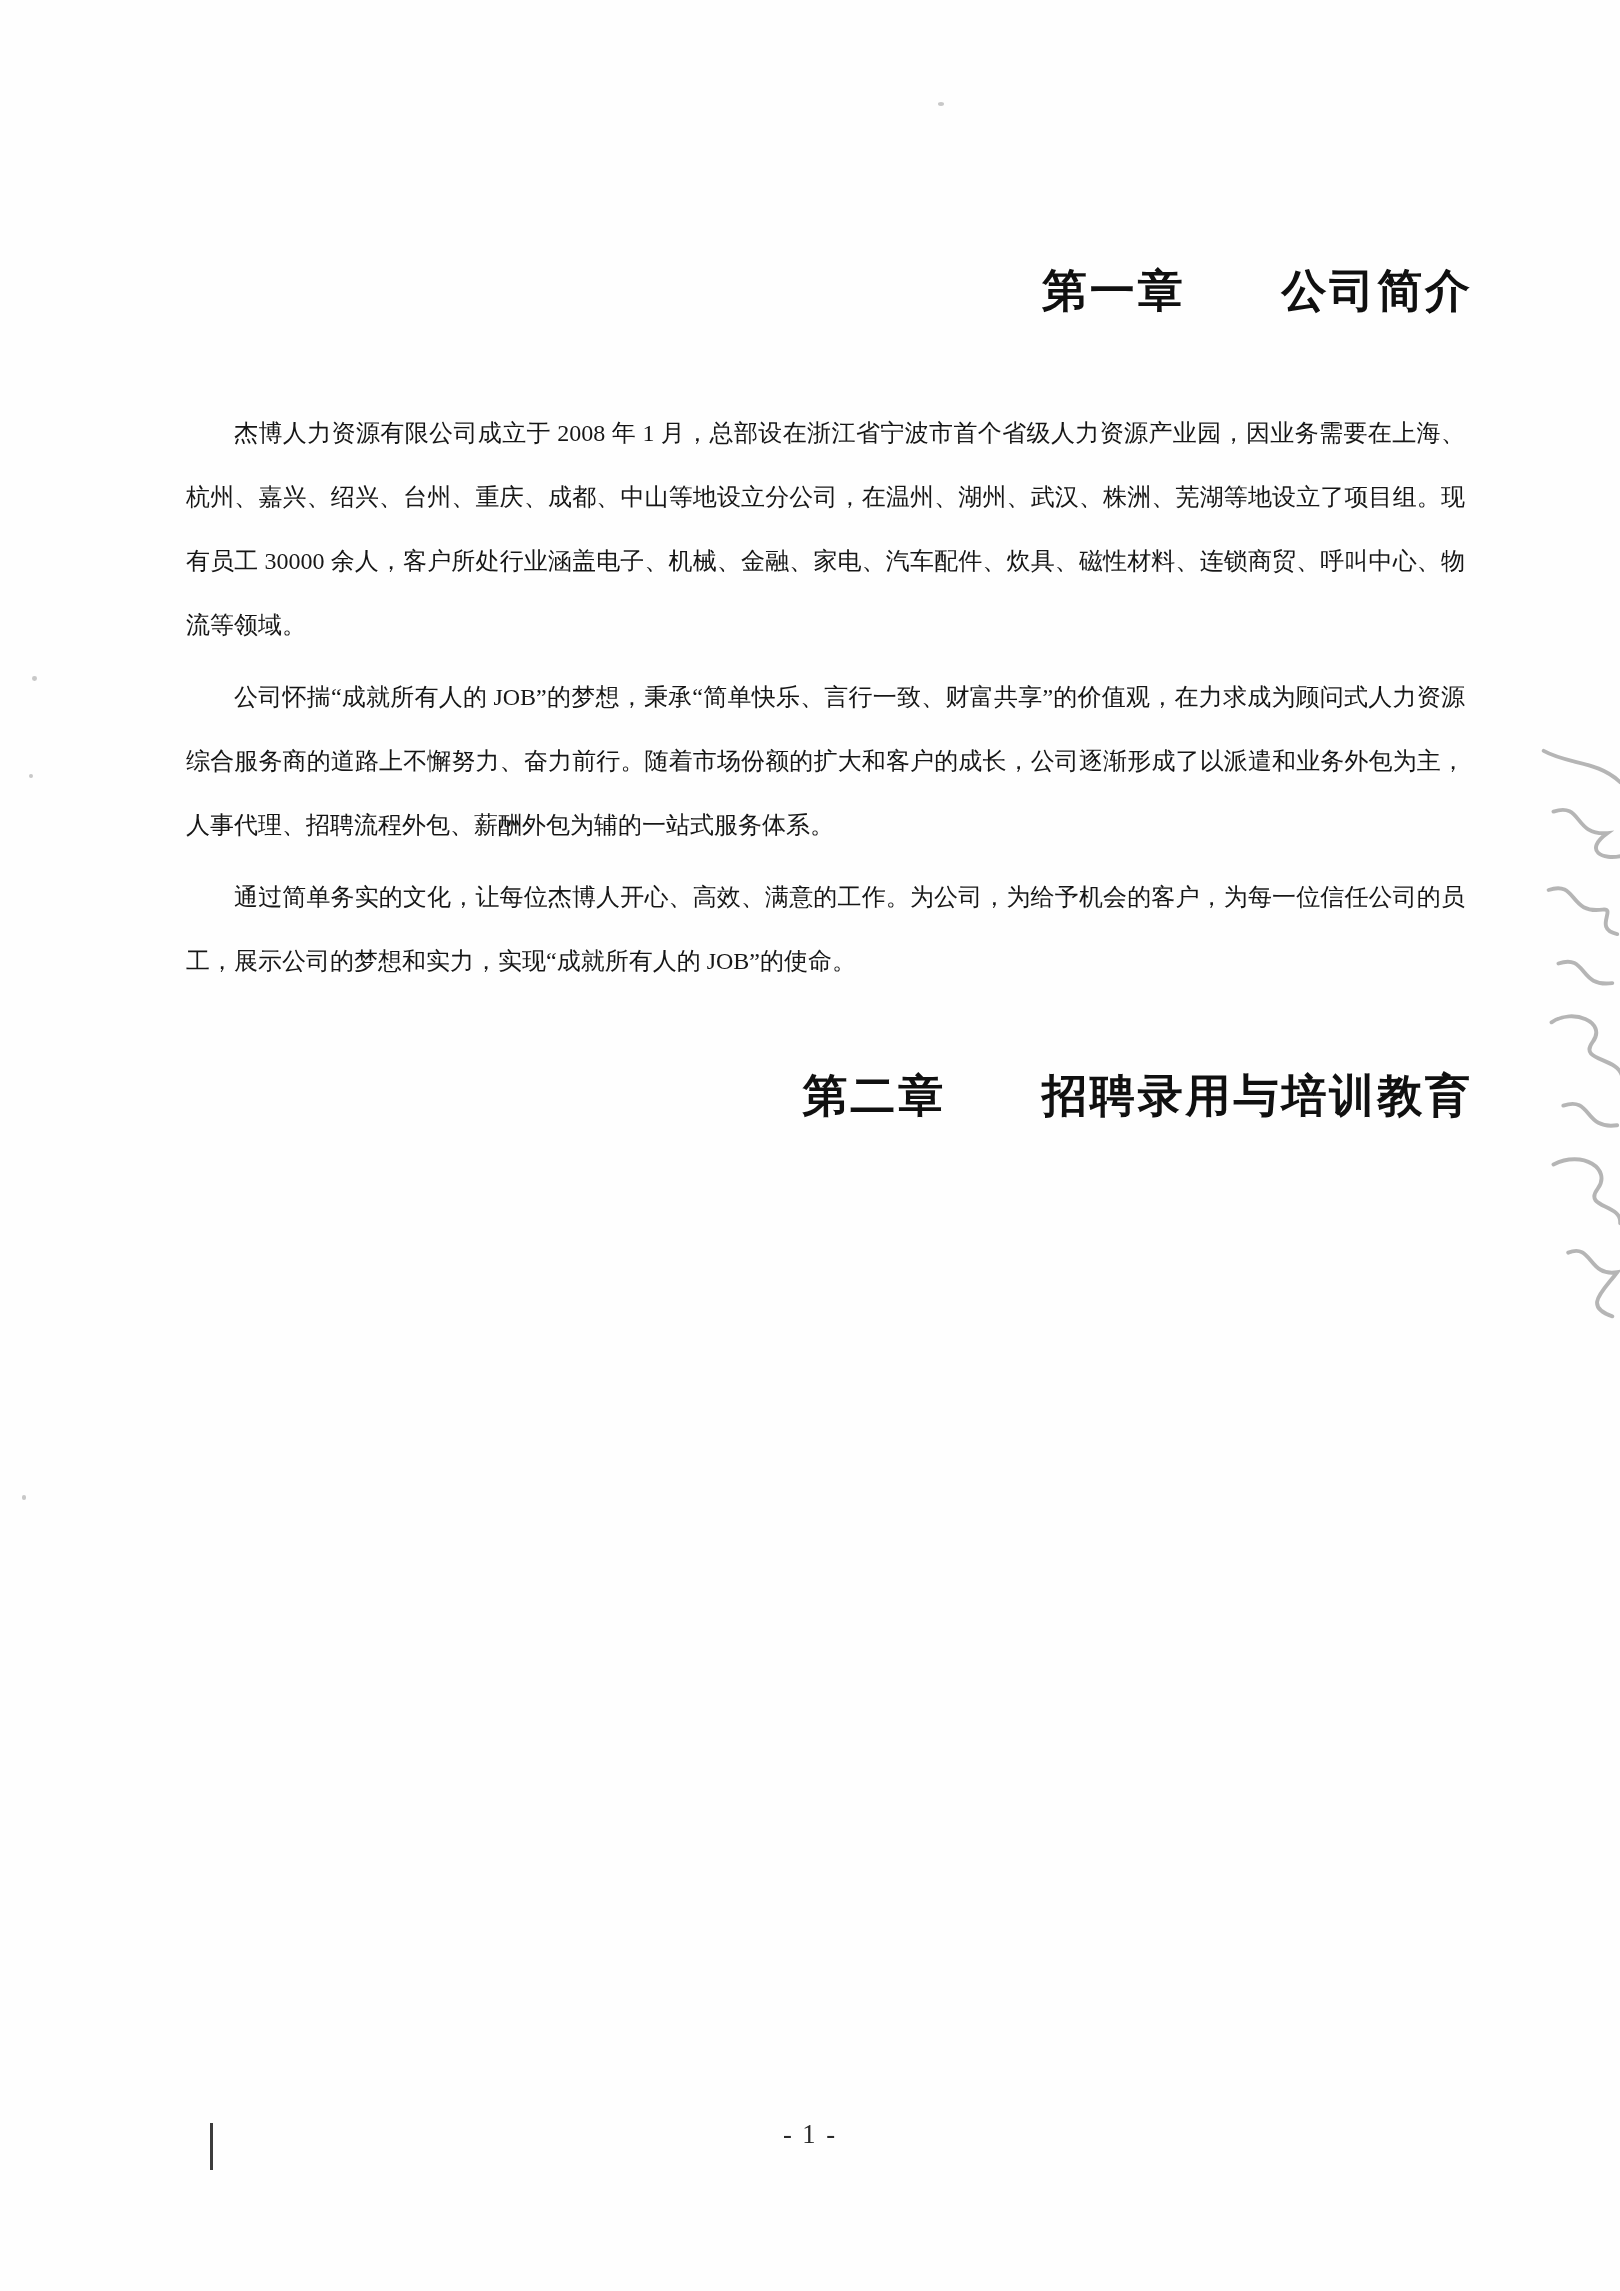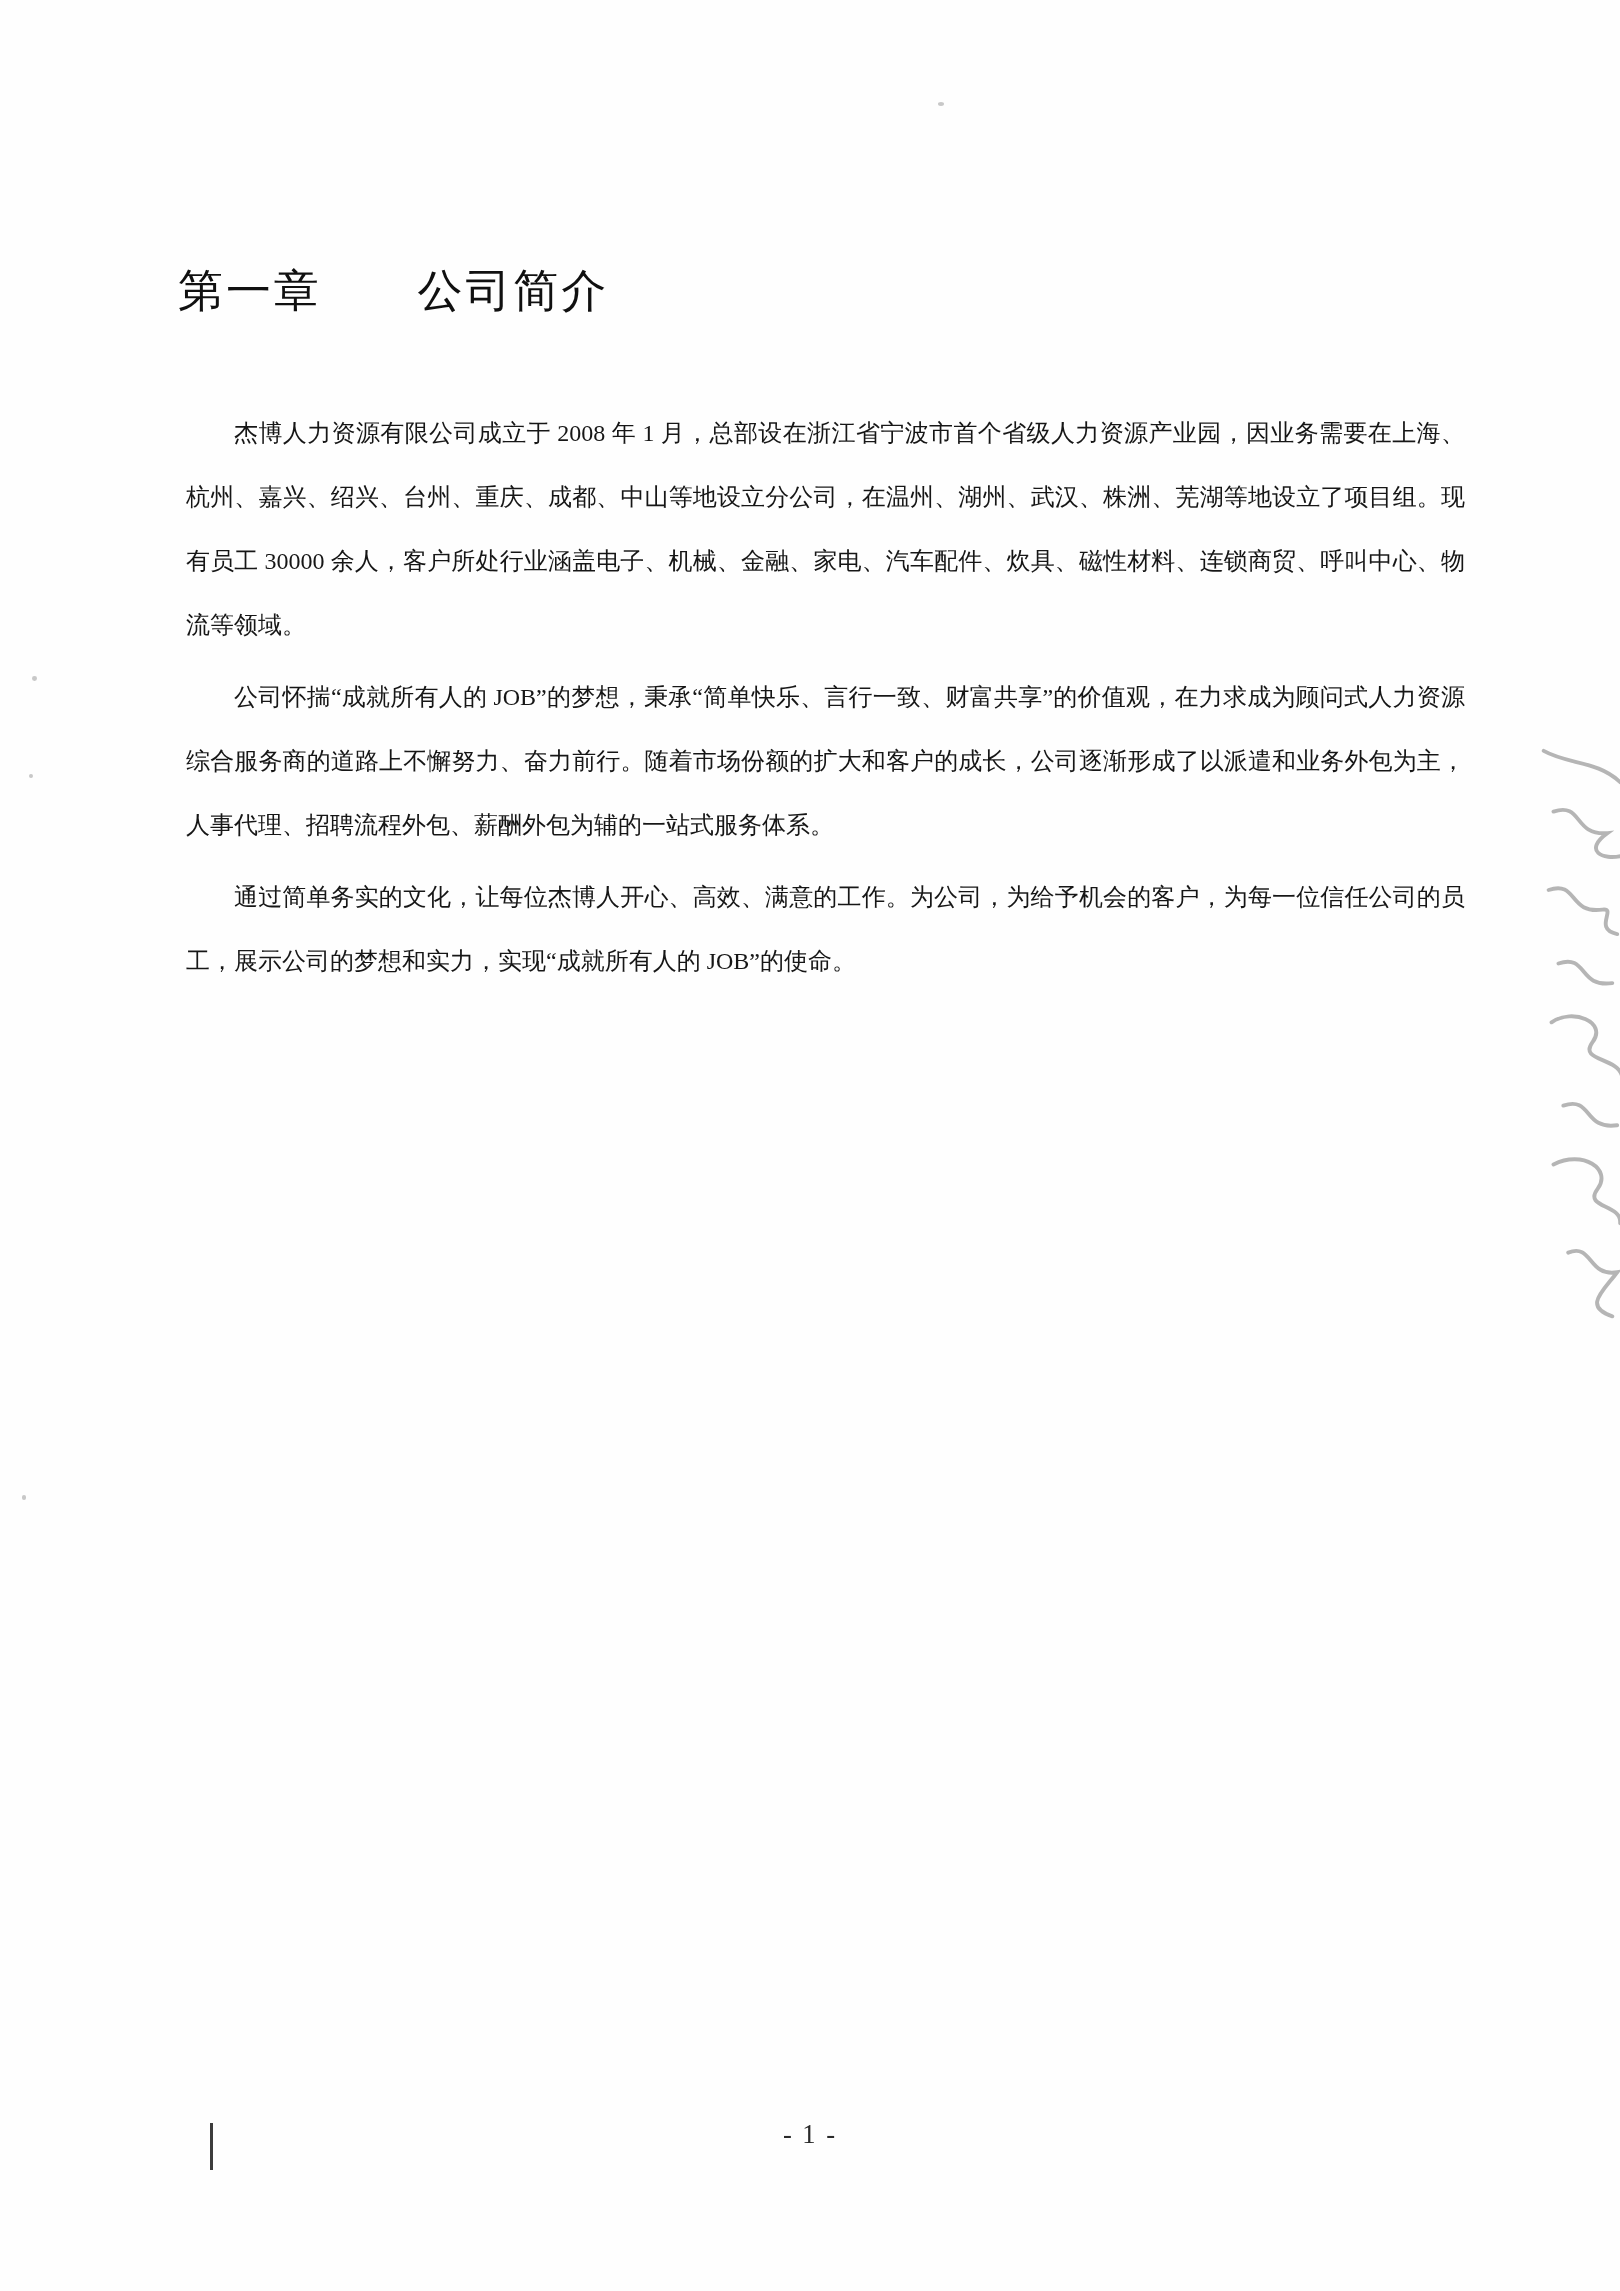--- a/index.html
+++ b/index.html
@@ -17,23 +17,23 @@
   }
   .page {
     position: absolute;
     inset: 0;
     background: #fefefe;
     padding: 0 147px 0 178px;
     box-sizing: border-box;
   }
   .chapter-title {
     font-size: 45px;
-    font-weight: normal;
+    font-weight: bold;
     color: #101010;
-    text-align: left;
+    text-align: right;
     letter-spacing: 2.9px;
     margin: 0;
   }
   .title-1 { padding-top: 261px; margin-bottom: 80px; }
   .title-2 { padding-top: 65px;  margin-bottom: 82px; }
   .body-para {
     font-size: 24px;
     line-height: 64px;
     text-align: justify;
     text-indent: 2em;
@@ -95,20 +95,21 @@
 
   <h1 class="chapter-title title-1">第一章　　公司简介</h1>
 
   <p class="body-para">杰博人力资源有限公司成立于 2008 年 1 月，总部设在浙江省宁波市首个省级人力资源产业园，因业务需要在上海、杭州、嘉兴、绍兴、台州、重庆、成都、中山等地设立分公司，在温州、湖州、武汉、株洲、芜湖等地设立了项目组。现有员工 30000 余人，客户所处行业涵盖电子、机械、金融、家电、汽车配件、炊具、磁性材料、连锁商贸、呼叫中心、物流等领域。</p>
 
   <p class="body-para">公司怀揣“成就所有人的 JOB”的梦想，秉承“简单快乐、言行一致、财富共享”的价值观，在力求成为顾问式人力资源综合服务商的道路上不懈努力、奋力前行。随着市场份额的扩大和客户的成长，公司逐渐形成了以派遣和业务外包为主，人事代理、招聘流程外包、薪酬外包为辅的一站式服务体系。</p>
 
 
   <p class="body-para">通过简单务实的文化，让每位杰博人开心、高效、满意的工作。为公司，为给予机会的客户，为每一位信任公司的员工，展示公司的梦想和实力，实现“成就所有人的 JOB”的使命。</p>
 
+  <h1 class="chapter-title title-2">第二章　　招聘录用与培训教育</h1>
 
 
 
 
   <div class="page-number">- 1 -</div>
 
   <svg class="margin-note" viewBox="0 0 110 600" aria-hidden="true">
     <path d="M20 8 C 45 22, 75 18, 98 40"></path>
     <path d="M30 70 C 60 60, 50 95, 85 92 C 60 110, 80 120, 100 115"></path>
     <path d="M25 150 C 55 140, 45 175, 80 170 C 95 168, 70 190, 95 195"></path>

